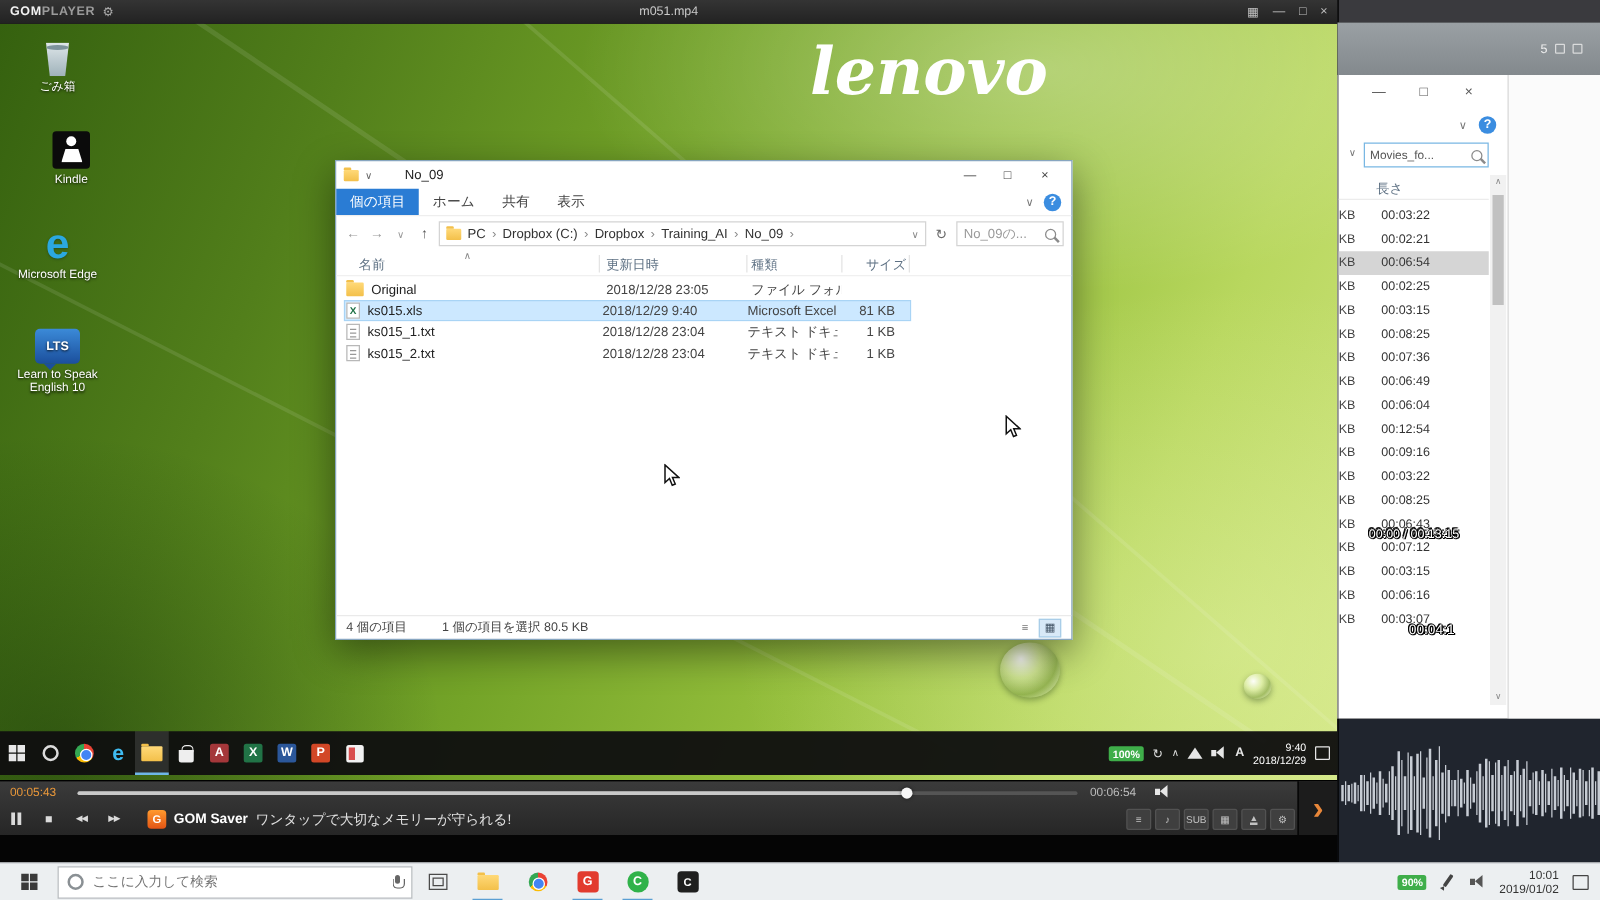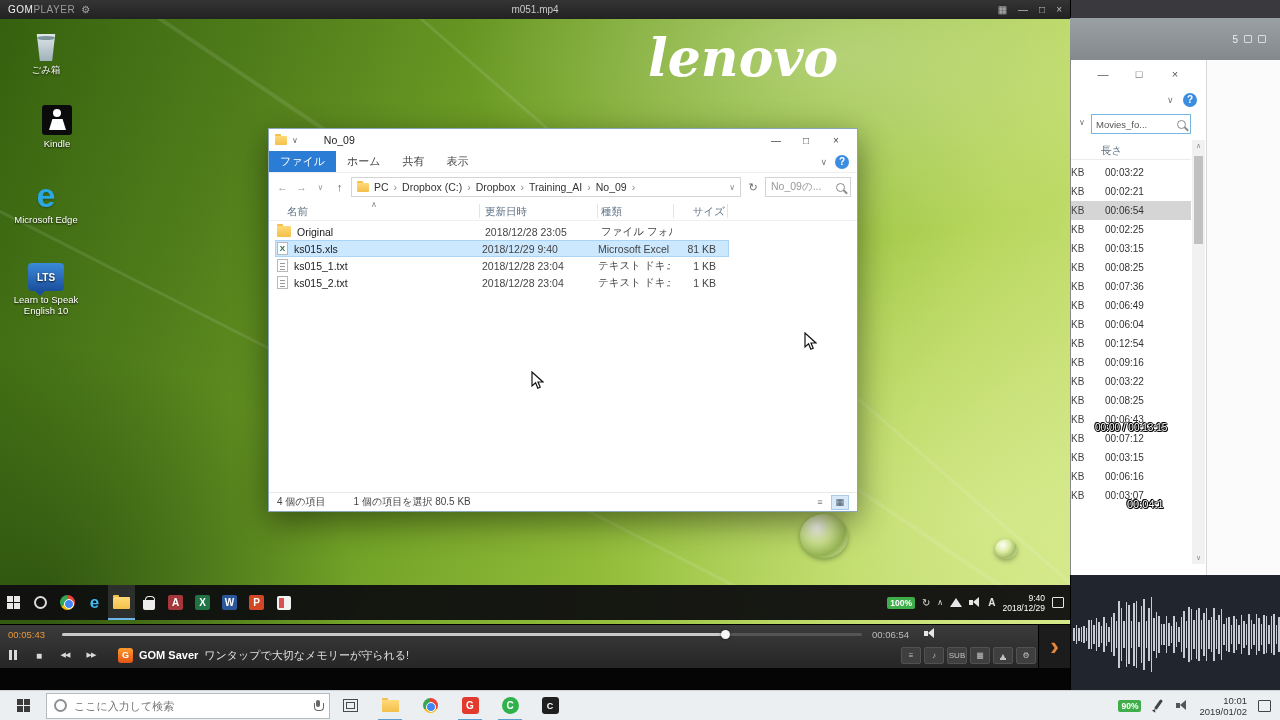--- a/index.html
+++ b/index.html
@@ -5,21 +5,21 @@
   * { margin:0; padding:0; box-sizing:border-box; }
   html,body { width:1280px; height:720px; background:#000; }
   .screen { position:relative; width:1280px; height:720px; overflow:hidden;
             font-family:"Liberation Sans", sans-serif; background:#000; }
 
   
   .gom { position:absolute; left:0; top:0; width:1070px; height:668px; background:#0d0d0d; }
   .gom-tb { position:absolute; left:0; top:0; right:0; height:19px;
             background:linear-gradient(#343434,#222); display:flex; align-items:center;
             padding:0 8px; }
-  .gom-logo { font-size:10px; font-weight:normal; letter-spacing:.5px; z-index:2; }
+  .gom-logo { font-size:10px; font-weight:bold; letter-spacing:.5px; z-index:2; }
   .g1 { color:#f2f2f2; } .g2 { color:#9b9b9b; }
   .gom-gear { font-size:10px; color:#aaa; margin-left:6px; z-index:2; }
   .gom-title { position:absolute; left:0; right:0; text-align:center; font-size:10px; color:#c9c9c9; }
   .gom-tb-btns { margin-left:auto; display:flex; gap:11px; font-size:10px; color:#bdbdbd; z-index:2; }
 
   
   .video { position:absolute; left:0; top:19px; width:1070px; height:605px; overflow:hidden; }
   .wallpaper { position:absolute; inset:0; background:
       radial-gradient(ellipse 620px 300px at 78% 6%, rgba(255,255,255,.30), transparent 60%),
       radial-gradient(ellipse 520px 420px at 4% 96%, rgba(10,40,5,.45), transparent 60%),
@@ -362,21 +362,21 @@
           <span class="fi fi-folder tiny"></span>
           <span class="qat-dd">∨</span>
           <span class="exp-title">No_09</span>
           <span class="exp-btns">
             <span>—</span>
             <span>□</span>
             <span>×</span>
           </span>
         </div>
         <div class="exp-ribbon">
-          <span class="tab file">ファイル</span>
+          <span class="tab file">個の項目</span>
           <span class="tab">ホーム</span>
           <span class="tab">共有</span>
           <span class="tab">表示</span>
           <span class="rb-right">
             <span class="rb-collapse">∨</span>
             <span class="qhelp">?</span>
           </span>
         </div>
         <div class="exp-addr">
           <span class="nav">←</span>

